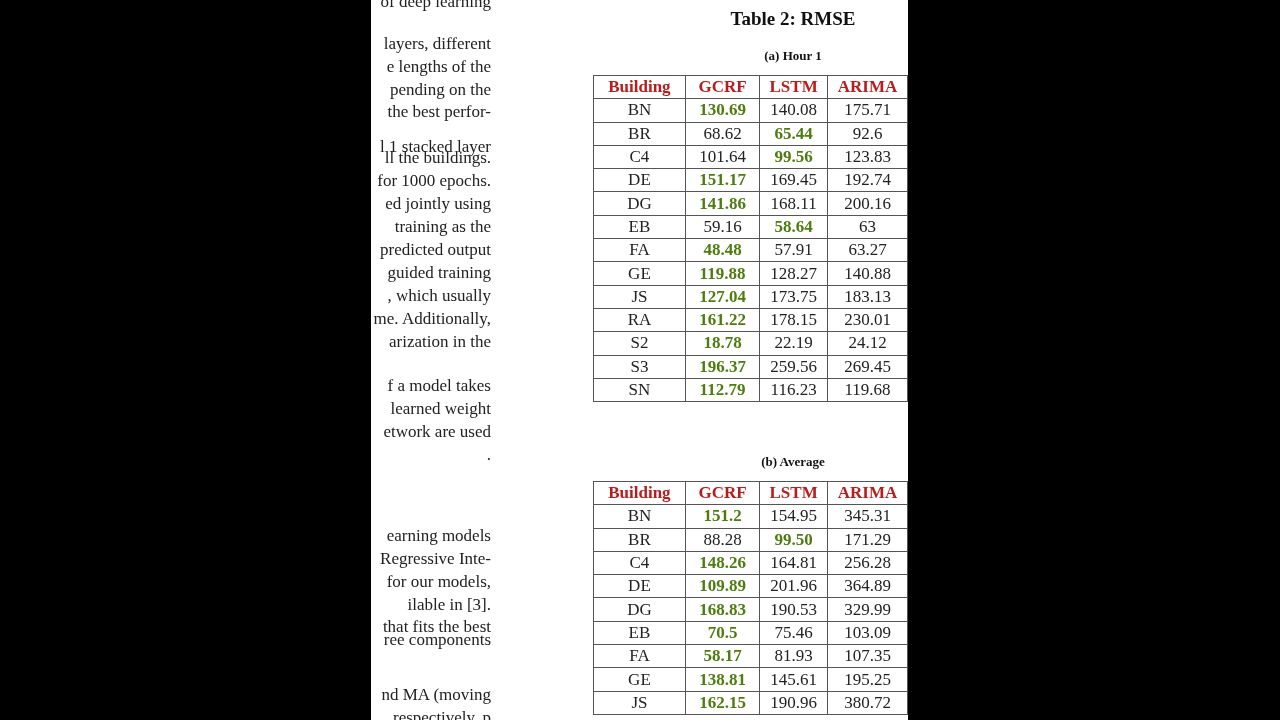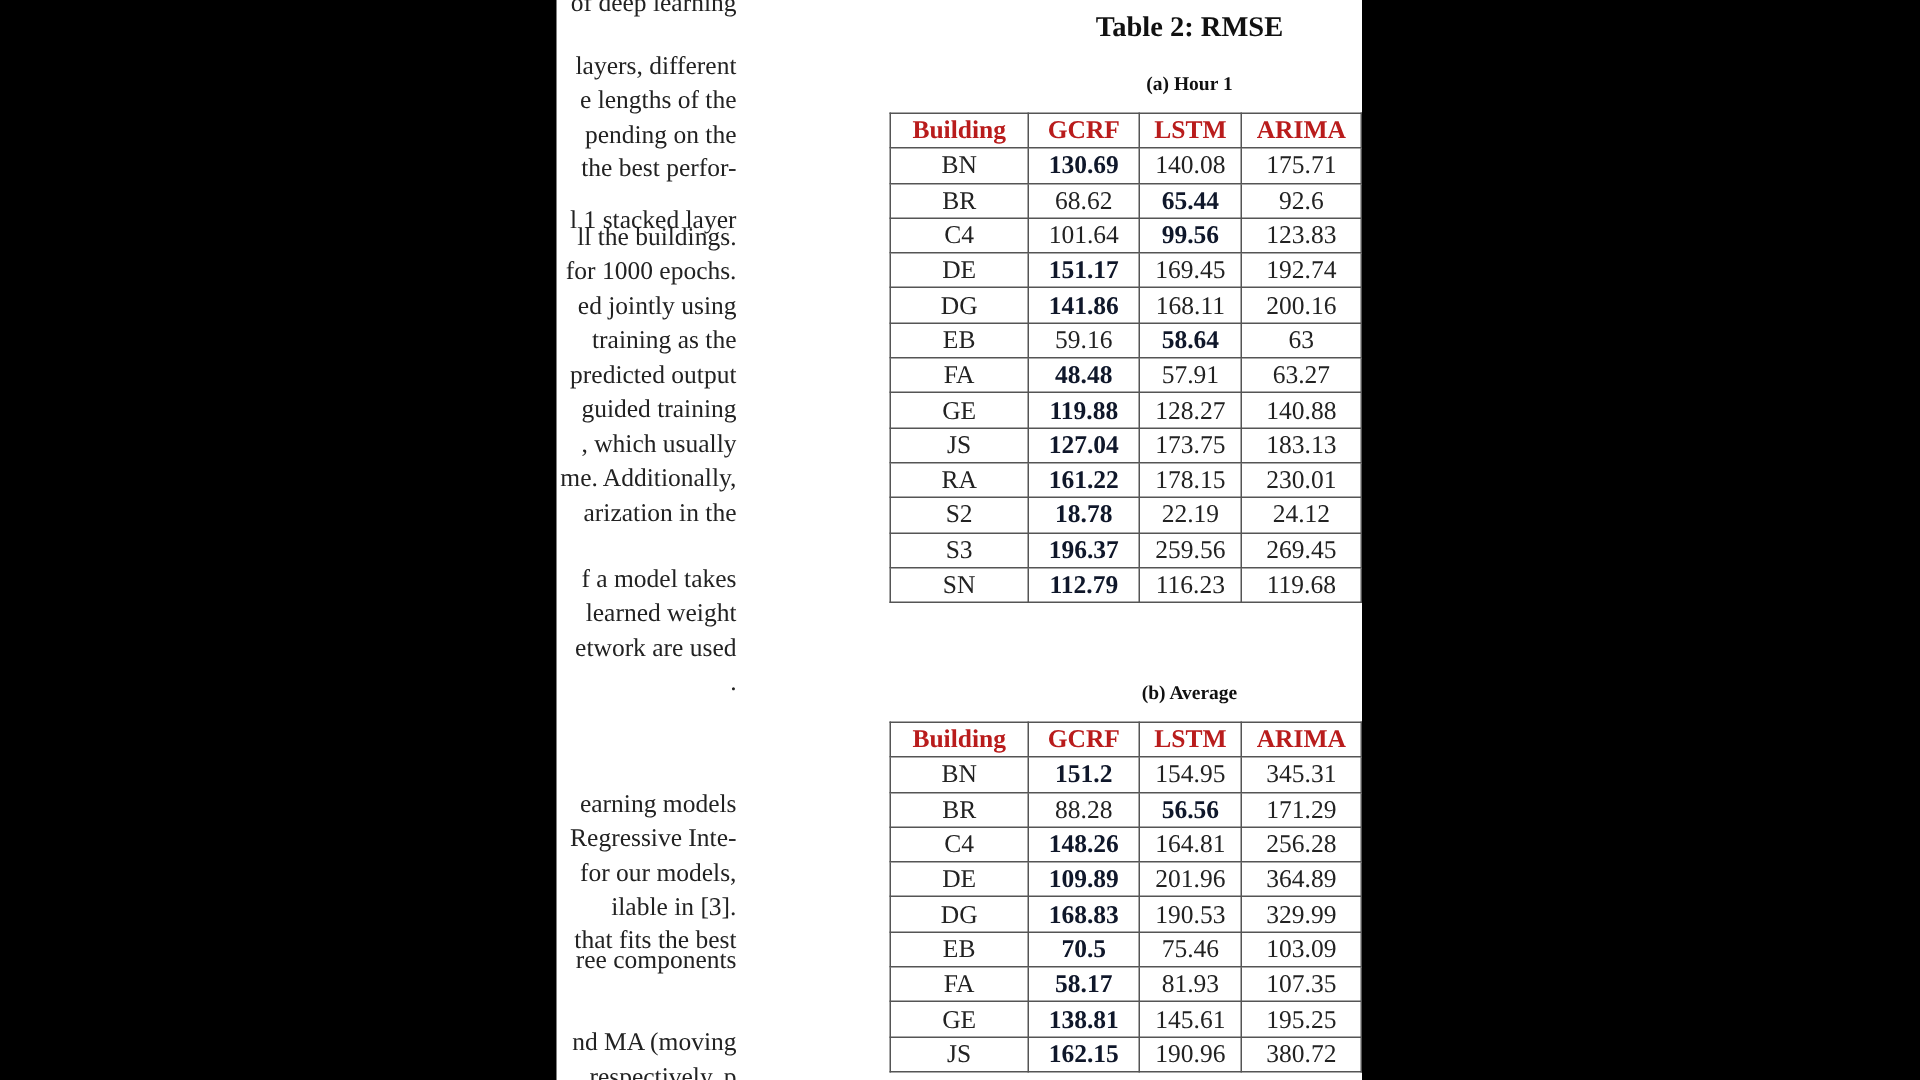--- a/index.html
+++ b/index.html
@@ -73,21 +73,21 @@
       padding: 0;
       text-align: center;
       line-height: 20px;
     }
     table.rmse th {
       font-weight: bold;
       color: #b91c1c;
     }
     table.rmse td.best {
       font-weight: bold;
-      color: #0f172a;
+      color: #4d7c0f;
     }
     col.c-building { width: 95px; }
     col.c-gcrf { width: 77px; }
     col.c-lstm { width: 70px; }
     col.c-arima { width: 82px; }
   </style>
 </head>
 <body>
 
 <div class="page">
@@ -240,21 +240,21 @@
     <tbody>
         <tr>
           <td>BN</td>
           <td class="best">151.2</td>
           <td>154.95</td>
           <td>345.31</td>
         </tr>
         <tr>
           <td>BR</td>
           <td>88.28</td>
-          <td class="best">56.56</td>
+          <td class="best">99.50</td>
           <td>171.29</td>
         </tr>
         <tr>
           <td>C4</td>
           <td class="best">148.26</td>
           <td>164.81</td>
           <td>256.28</td>
         </tr>
         <tr>
           <td>DE</td>

